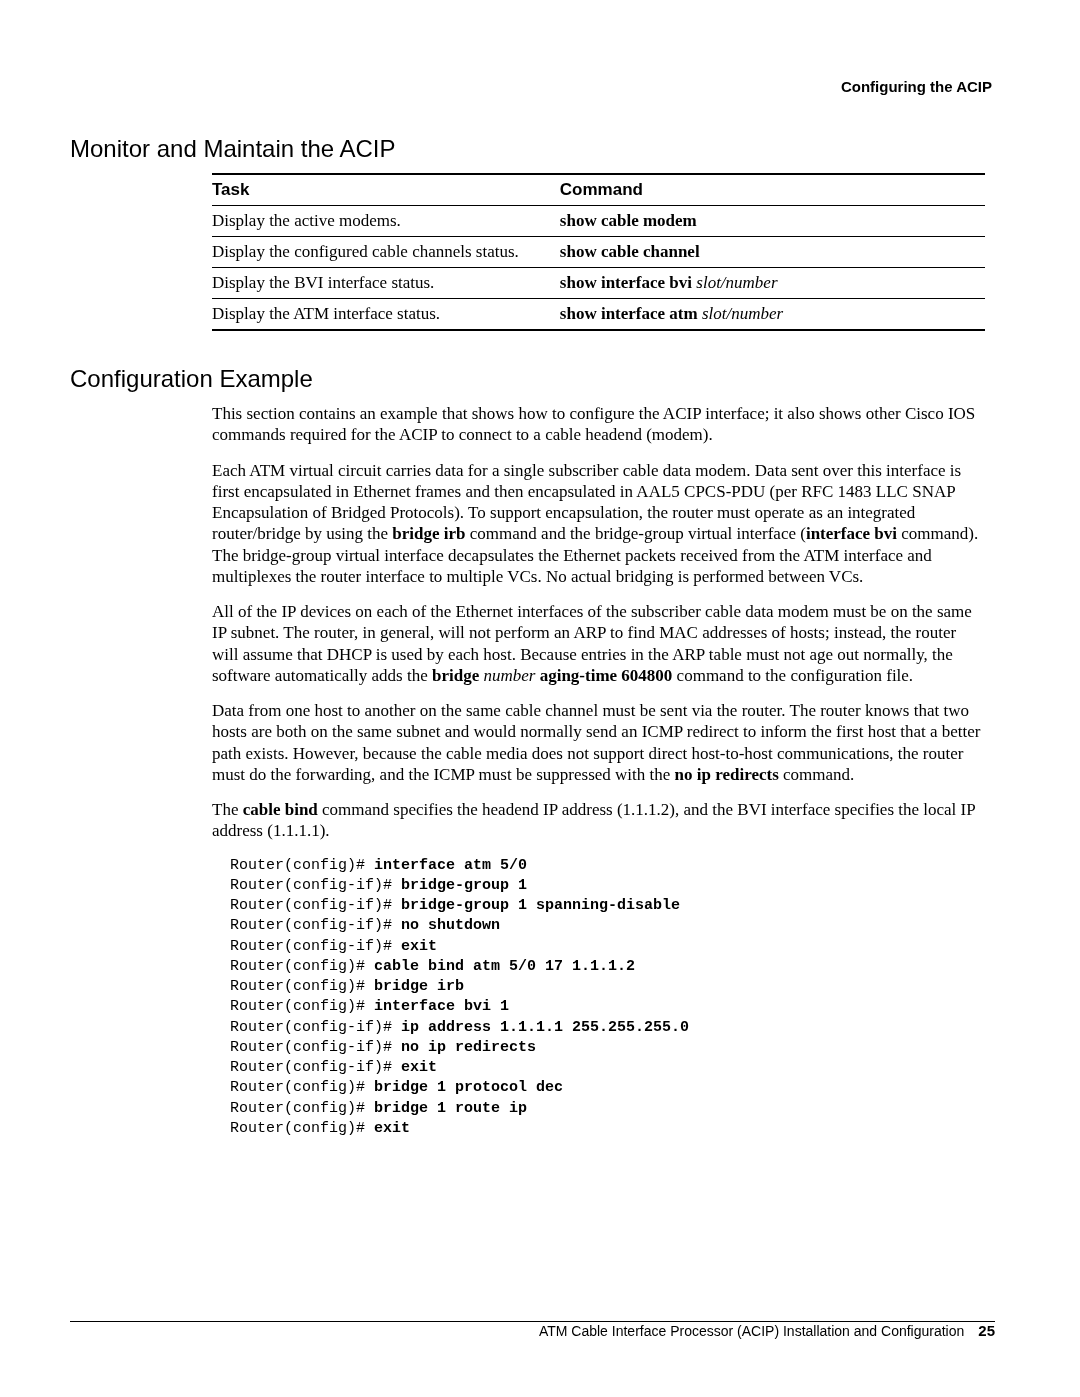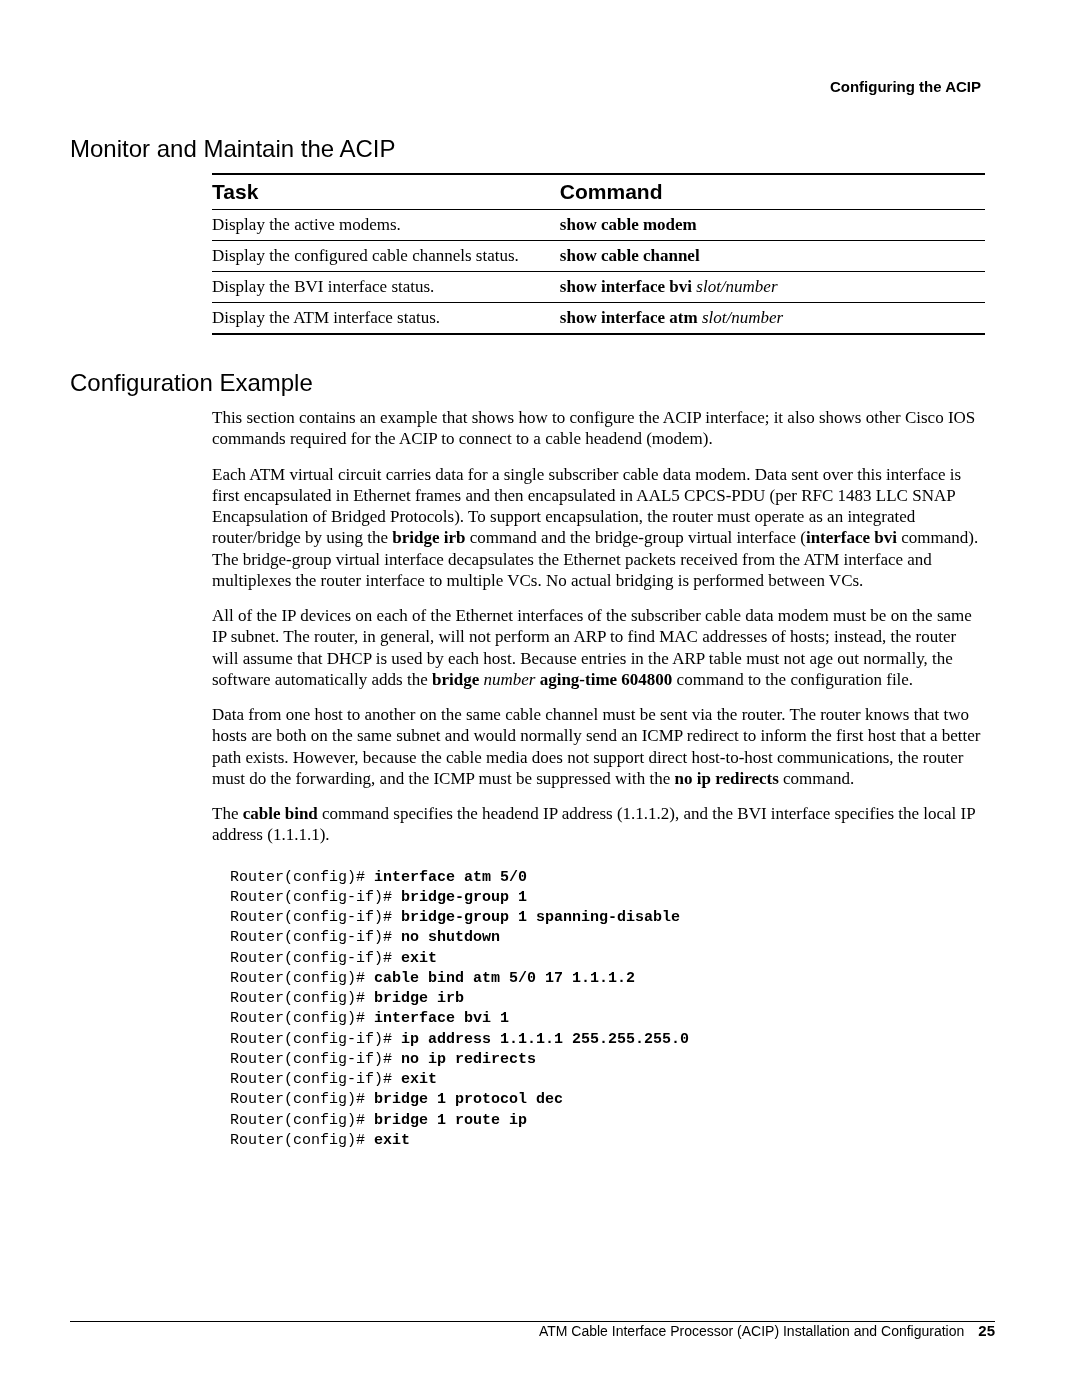--- a/index.html
+++ b/index.html
@@ -12,21 +12,21 @@
   .page {
     width: 1080px;
     height: 1397px;
     position: relative;
     box-sizing: border-box;
     padding: 75px 85px 60px 70px;
   }
   .running-header {
     position: absolute;
     top: 78px;
-    right: 99px;
+    right: 88px;
     font-family: Arial, Helvetica, sans-serif;
     font-weight: bold;
     font-size: 15px;
   }
   .content {
     margin-top: 60px;
   }
   .h2 {
     font-family: Arial, Helvetica, sans-serif;
     font-size: 24px;
@@ -44,21 +44,21 @@
   }
   .tbl {
     width: 100%;
     border-collapse: collapse;
     margin-top: 8px;
     margin-bottom: 30px;
   }
   .tbl thead th {
     text-align: left;
     font-family: Arial, Helvetica, sans-serif;
-    font-size: 21px;
+    font-size: 17px;
     font-weight: bold;
     border-top: 2px solid #000;
     border-bottom: 1.5px solid #000;
     padding: 5px 0 5px 0;
   }
   .tbl tbody td {
     font-size: 17px;
     border-bottom: 1px solid #000;
     padding: 5px 0 5px 0;
     vertical-align: top;
@@ -70,21 +70,21 @@
   .col-cmd { width: 55%; }
   .cmd-bold { font-weight: bold; }
   .cmd-ital { font-style: italic; }
   .section-gap { margin-top: 34px; }
   .code-block {
     font-family: "Courier New", Courier, monospace;
     font-size: 15px;
     line-height: 1.35;
     white-space: pre;
     margin-left: 18px;
-    margin-top: 22px;
+    margin-top: 14px;
   }
   .code-block .b { font-weight: bold; }
   .footer {
     position: absolute;
     bottom: 58px;
     left: 70px;
     right: 85px;
     border-top: 1px solid #000;
     padding-top: 0;
   }

